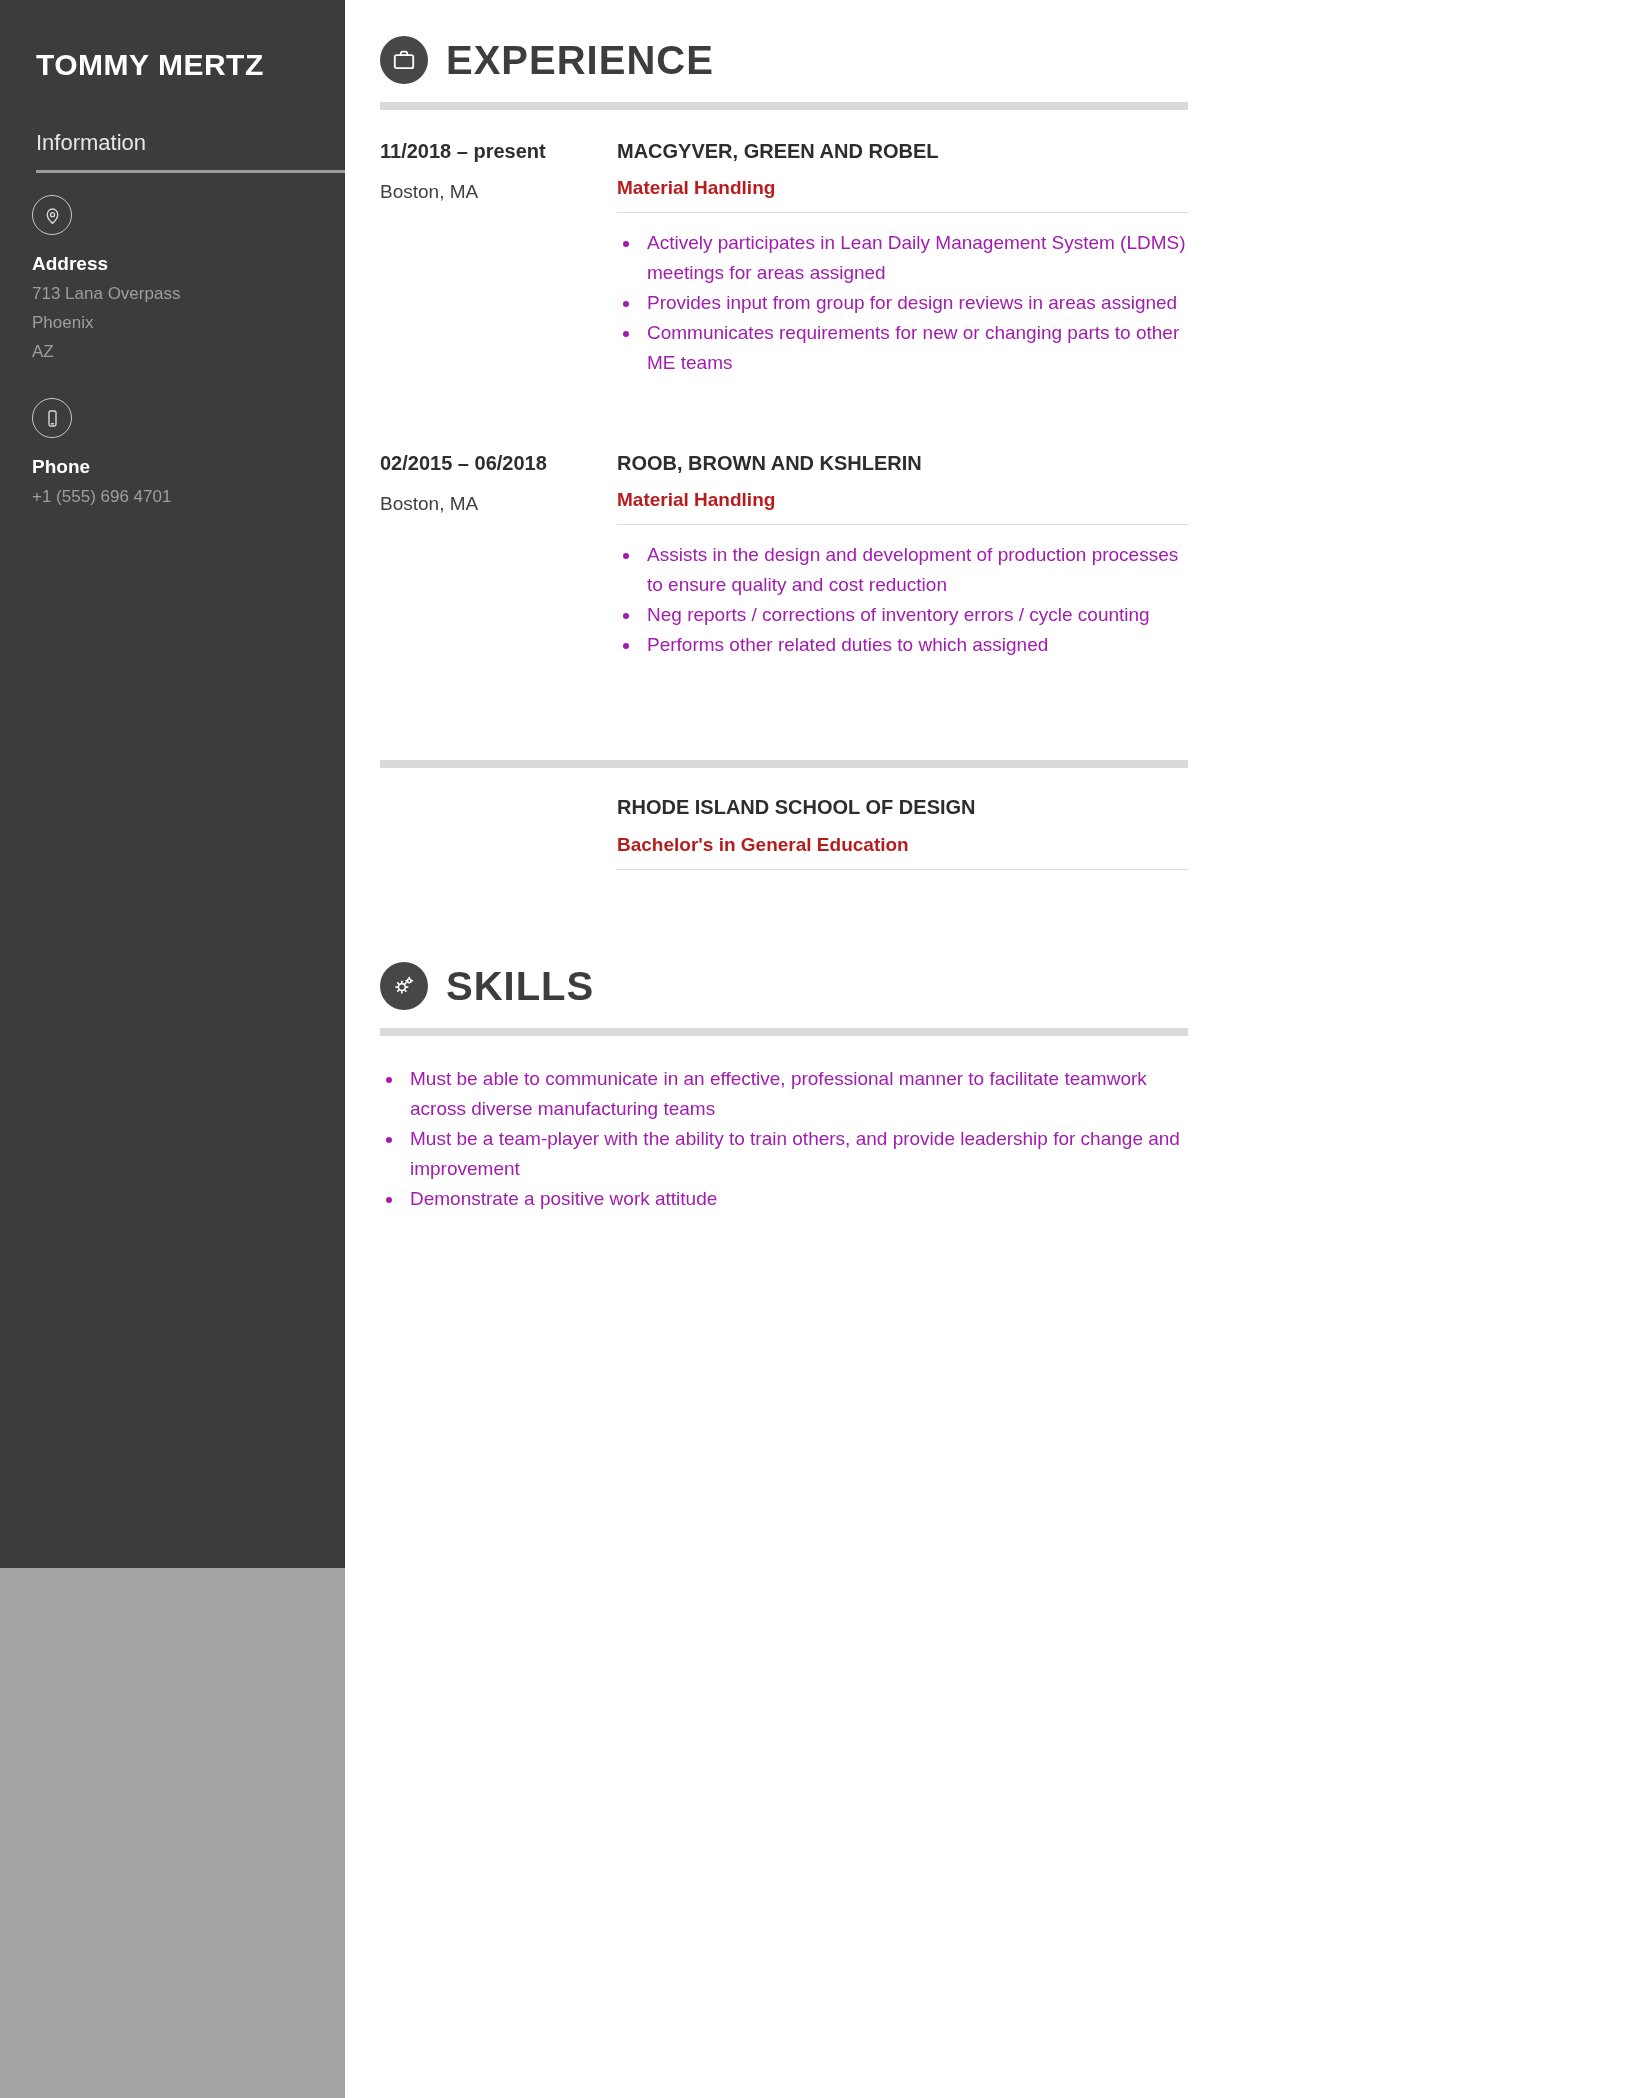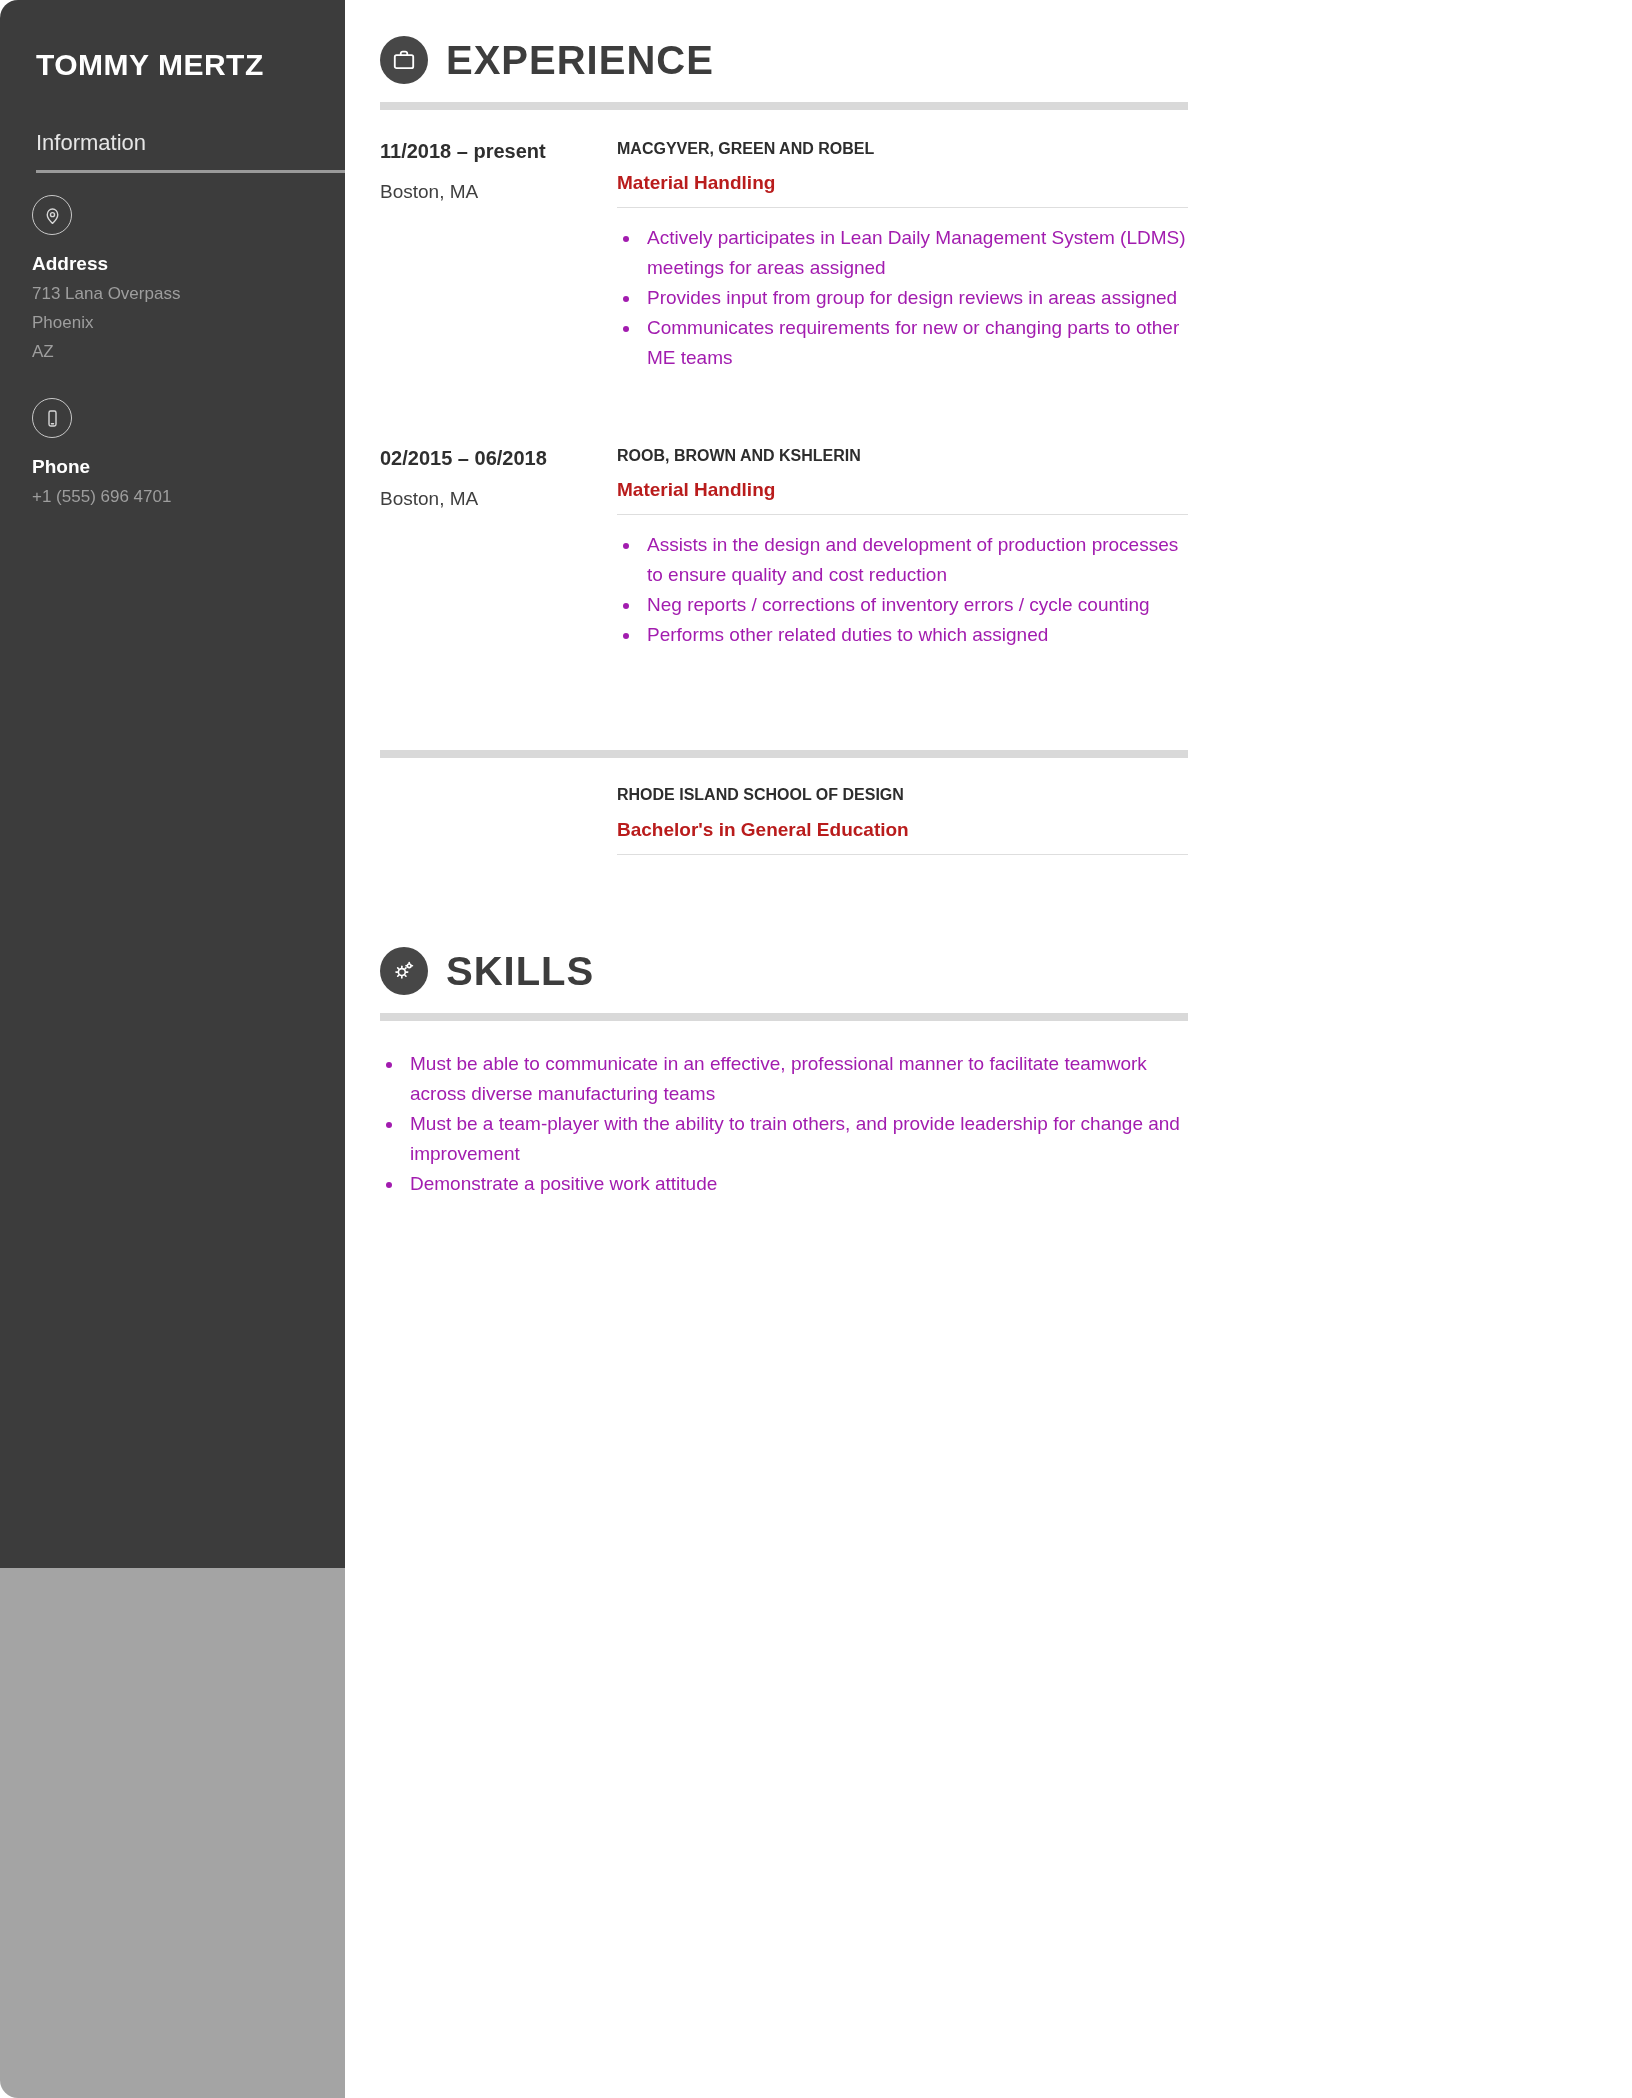--- a/index.html
+++ b/index.html
@@ -4,21 +4,20 @@
 <style>
   * { box-sizing: border-box; }
   html, body { margin: 0; padding: 0; background: #ffffff; }
   .page {
     position: relative;
     width: 1632px;
     height: 2098px;
     background: #ffffff;
     font-family: "Liberation Sans", sans-serif;
     overflow: hidden;
-    border-radius: 18px;
   }
 
   
   .sidebar {
     position: absolute;
     left: 0; top: 0;
     width: 345px;
     height: 1568px;
     background: #3c3c3c;
   }
@@ -123,21 +122,21 @@
     font-weight: 700;
     color: #2f2f2f;
   }
   .entry-location {
     font-size: 19px;
     color: #3f3f3f;
     margin-top: 18px;
   }
   .entry-company {
     margin: 0;
-    font-size: 16px;
+    font-size: 20px;
     font-weight: 700;
     color: #2d2d2d;
   }
   .entry-role {
     font-size: 19px;
     font-weight: 700;
     color: #b91c1c;
     margin-top: 14px;
   }
   .entry-divider {

